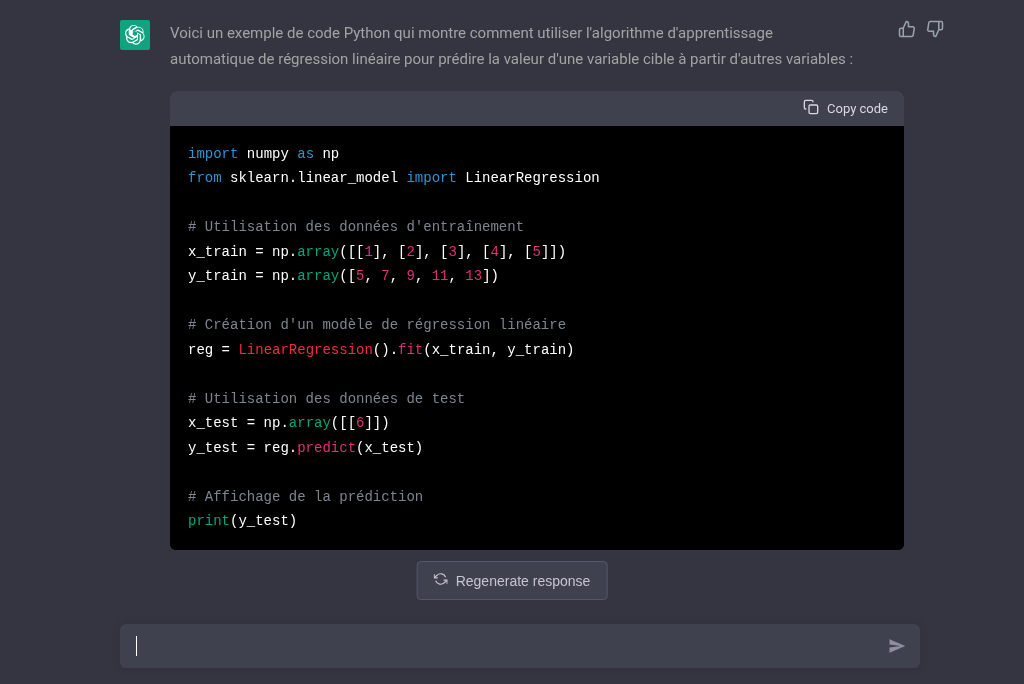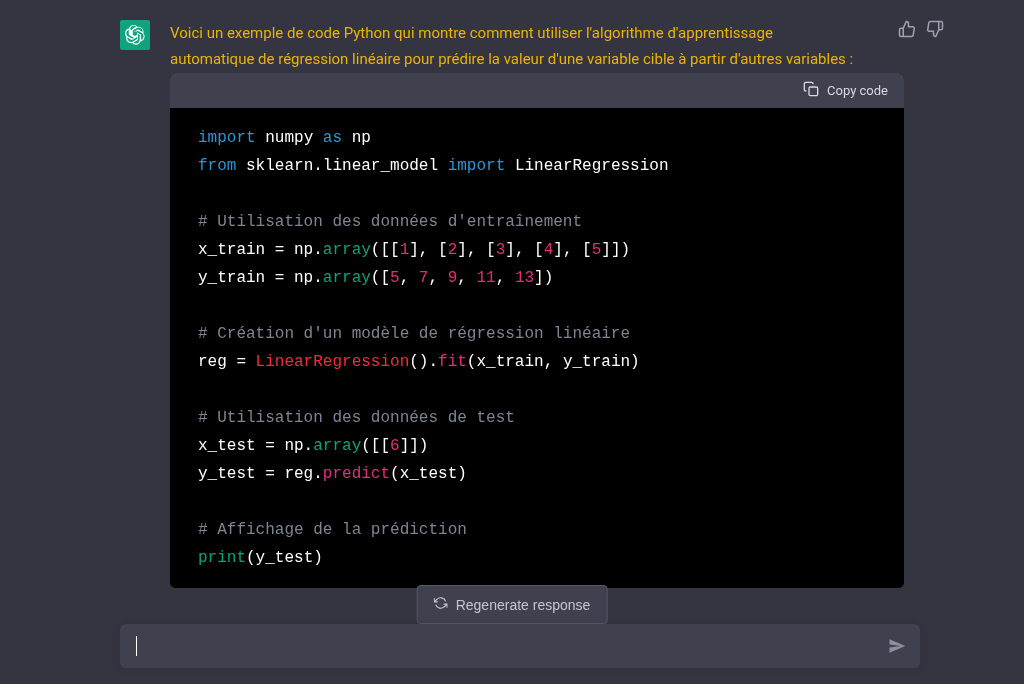--- a/index.html
+++ b/index.html
@@ -26,24 +26,24 @@
     display: flex;
     align-items: center;
     justify-content: center;
   }
   .avatar svg { width: 20px; height: 20px; }
   .message-content {
     flex: 1;
     position: relative;
   }
   .intro-text {
-    color: #eab308;
+    color: #a3a3a3;
     font-size: 15px;
     line-height: 1.75;
-    margin-bottom: 0;
+    margin-bottom: 18px;
     padding-right: 50px;
   }
   .feedback {
     position: absolute;
     top: 0;
     right: -40px;
     display: flex;
     gap: 10px;
     color: #9ca3af;
   }
@@ -67,39 +67,39 @@
   }
   .copy-btn {
     display: flex;
     align-items: center;
     gap: 8px;
     cursor: pointer;
     color: #d9d9e3;
   }
   .code-body {
     background: #000000;
-    padding: 16px 28px;
+    padding: 16px 18px;
     font-family: "Consolas", "Monaco", "Courier New", monospace;
-    font-size: 16px;
+    font-size: 14px;
     line-height: 1.75;
     color: #ffffff;
     overflow-x: auto;
     white-space: pre;
   }
   .tok-kw { color: #2e95d3; }
   .tok-fn { color: #00a67d; }
   .tok-num { color: #df3079; }
   .tok-cls { color: #f22c3d; }
   .tok-com { color: #7d8590; }
   .tok-call { color: #df3079; }
   .tok-white { color: #ffffff; }
 
   .regen-btn {
     position: absolute;
-    bottom: 60px;
+    bottom: 84px;
     left: 50%;
     transform: translateX(-50%);
     background: #40414f;
     border: 1px solid #565869;
     color: #c5c5d2;
     padding: 10px 16px;
     border-radius: 4px;
     font-size: 14px;
     display: flex;
     align-items: center;

